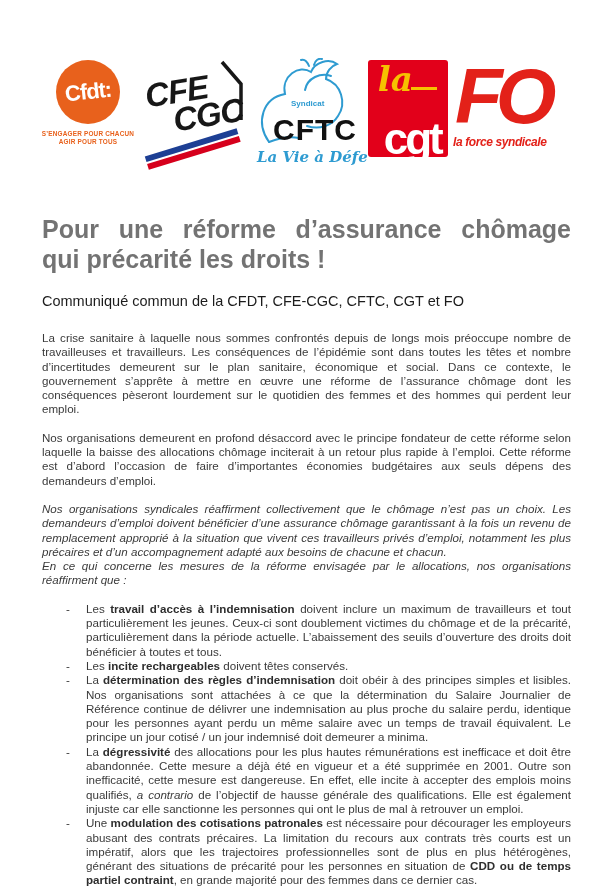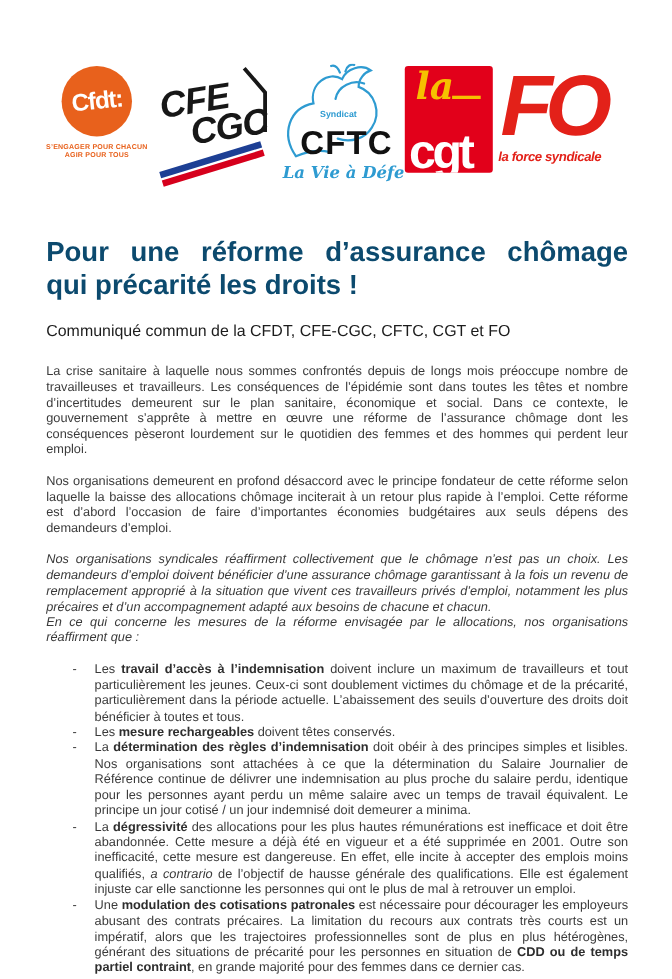--- a/index.html
+++ b/index.html
@@ -50,40 +50,40 @@
     position:absolute;top:2px;left:10px;
     font-family:"DejaVu Serif", serif;
     font-style:italic;font-weight:bold;
     color:#f6c100;font-size:34px;line-height:34px;
   }
   .cgt-la::after{
     content:"";position:absolute;right:-24px;bottom:6px;
     width:26px;height:3px;background:#f6c100;
   }
   .cgt-name{
-    position:absolute;bottom:-4px;left:4px;
+    position:absolute;bottom:-4px;left:16px;
     color:#ffffff;font-weight:bold;font-size:44px;line-height:44px;
     letter-spacing:-3px;
   }
   
   .fo{width:128px;text-align:left;padding-top:2px;}
   .fo-name{
     color:#e32119;font-weight:bold;font-style:italic;
     font-size:78px;line-height:72px;letter-spacing:-7px;
     margin-left:6px;
   }
   .fo-tag{
     color:#e32119;font-weight:bold;font-style:italic;
     font-size:12px;line-height:16px;margin-top:2px;margin-left:4px;
     letter-spacing:-0.4px;
   }
   
   .title{
     margin-top:38px;
-    font-weight:bold;color:#0c4a6e;
+    font-weight:bold;color:#737373;
     font-size:25px;line-height:30px;
   }
   .title .l1{text-align:justify;text-align-last:justify;}
   .title .l2{text-align:left;}
   .subtitle{
     margin-top:18px;
     font-weight:normal;color:#1c1c1c;
     font-size:14.5px;line-height:18px;
   }
   
@@ -168,20 +168,20 @@
 
   <div class="subtitle">Communiqué commun de la CFDT, CFE-CGC, CFTC, CGT et FO</div>
 
   <div class="bodytext">
     <p>La crise sanitaire à laquelle nous sommes confrontés depuis de longs mois préoccupe nombre de travailleuses et travailleurs. Les conséquences de l’épidémie sont dans toutes les têtes et nombre d’incertitudes demeurent sur le plan sanitaire, économique et social. Dans ce contexte, le gouvernement s’apprête à mettre en œuvre une réforme de l’assurance chômage dont les conséquences pèseront lourdement sur le quotidien des femmes et des hommes qui perdent leur emploi.</p>
     <p>Nos organisations demeurent en profond désaccord avec le principe fondateur de cette réforme selon laquelle la baisse des allocations chômage inciterait à un retour plus rapide à l’emploi. Cette réforme est d’abord l’occasion de faire d’importantes économies budgétaires aux seuls dépens des demandeurs d’emploi.</p>
     <p class="nogap">Nos organisations syndicales réaffirment collectivement que le chômage n’est pas un choix. Les demandeurs d’emploi doivent bénéficier d’une assurance chômage garantissant à la fois un revenu de remplacement approprié à la situation que vivent ces travailleurs privés d’emploi, notamment les plus précaires et d’un accompagnement adapté aux besoins de chacune et chacun.</p>
     <p class="nogap">En ce qui concerne les mesures de la réforme envisagée par le allocations, nos organisations réaffirment que :</p>
     <ul class="bullets">
         <li><span>Les </span><b>travail d’accès à l’indemnisation</b><span> doivent inclure un maximum de travailleurs et tout particulièrement les jeunes. Ceux-ci sont doublement victimes du chômage et de la précarité, particulièrement dans la période actuelle. L’abaissement des seuils d’ouverture des droits doit bénéficier à toutes et tous.</span></li>
-        <li><span>Les </span><b>mesure rechargeables</b><span> doivent têtes conservés.</span></li>
+        <li><span>Les </span><b>incite rechargeables</b><span> doivent têtes conservés.</span></li>
         <li><span>La </span><b>détermination des règles d’indemnisation</b><span> doit obéir à des principes simples et lisibles. Nos organisations sont attachées à ce que la détermination du Salaire Journalier de Référence continue de délivrer une indemnisation au plus proche du salaire perdu, identique pour les personnes ayant perdu un même salaire avec un temps de travail équivalent. Le principe un jour cotisé / un jour indemnisé doit demeurer a minima.</span></li>
         <li><span>La </span><b>dégressivité</b><span> des allocations pour les plus hautes rémunérations est inefficace et doit être abandonnée. Cette mesure a déjà été en vigueur et a été supprimée en 2001. Outre son inefficacité, cette mesure est dangereuse. En effet, elle incite à accepter des emplois moins qualifiés, </span><i>a contrario</i><span> de l’objectif de hausse générale des qualifications. Elle est également injuste car elle sanctionne les personnes qui ont le plus de mal à retrouver un emploi.</span></li>
         <li><span>Une </span><b>modulation des cotisations patronales</b><span> est nécessaire pour décourager les employeurs abusant des contrats précaires. La limitation du recours aux contrats très courts est un impératif, alors que les trajectoires professionnelles sont de plus en plus hétérogènes, générant des situations de précarité pour les personnes en situation de </span><b>CDD ou de temps partiel contraint</b><span>, en grande majorité pour des femmes dans ce dernier cas.</span></li>
       </ul>
   </div>
 
 </div>
 
 </body></html>

